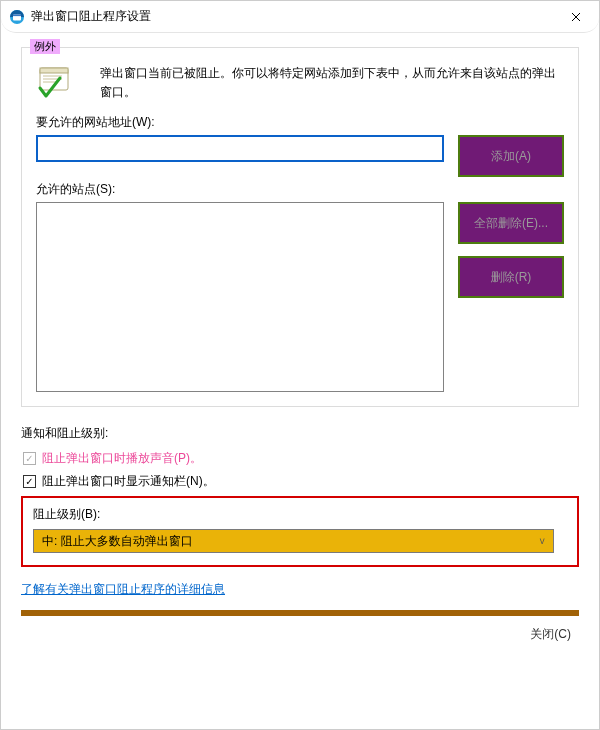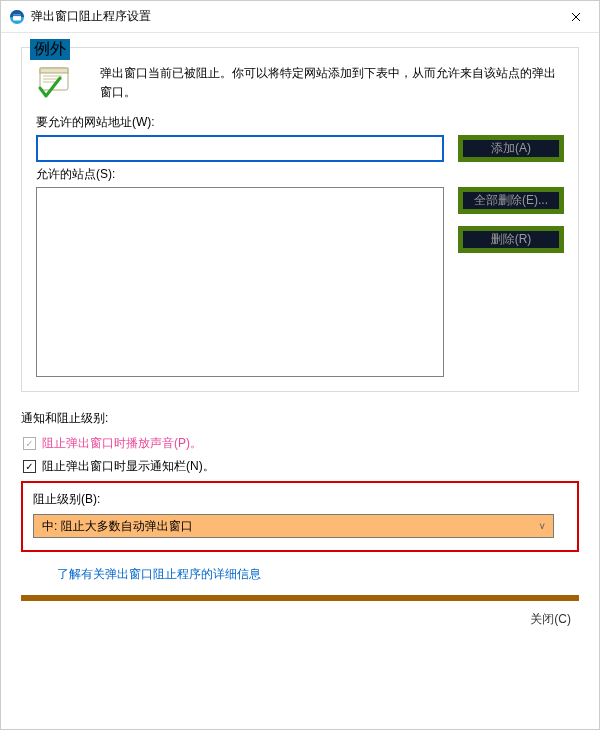--- a/index.html
+++ b/index.html
@@ -16,20 +16,21 @@
     width: 600px; height: 730px;
     border: 1px solid #ccc;
     display: flex; flex-direction: column;
     position: relative;
   }
   .titlebar {
     height: 32px;
     display: flex; align-items: center;
     padding: 0 0 0 8px;
     border-bottom: 1px solid #e5e5e5;
+    border-radius: 15px;
   }
   .titlebar .icon {
     width: 16px; height: 16px;
     margin-right: 6px;
     display: inline-block;
   }
   .titlebar .title { flex: 1; font-size: 12px; }
   .close-btn {
     width: 46px; height: 31px;
     display: flex; align-items: center; justify-content: center;
@@ -42,41 +43,41 @@
     display: flex; flex-direction: column;
   }
   .groupbox {
     border: 1px solid #dcdcdc;
     position: relative;
     padding: 16px 14px 14px 14px;
   }
   .group-label {
     position: absolute;
     top: -9px; left: 8px;
-    background: #0369a1;
+    background: #f0abfc;
     padding: 0 4px;
-    font-size: 16px;
+    font-size: 11px;
   }
   .intro-row { display: flex; align-items: flex-start; gap: 28px; margin-bottom: 12px; }
   .intro-icon { width: 36px; height: 36px; flex: none; }
   .intro-text { font-size: 12px; line-height: 1.6; }
   .field-label { margin: 6px 0 4px 0; }
   .row { display: flex; gap: 14px; align-items: stretch; }
   .text-input {
     flex: 1;
     height: 27px;
     border: 2px solid #0a61c9;
     padding: 2px 6px;
     font: inherit;
     outline: none;
   }
   .side-btn {
-    width: 106px; height: 27px;
-    border: 5px solid #4d7c0f;
-    background: #0f172a;
+    width: 106px; height: 42px;
+    border: 2px solid #4d7c0f;
+    background: #701a75;
     font: inherit;
     color: #6d6d6d;
     cursor: default;
     padding: 0;
   }
   .side-btn[disabled] { color: #9a9a9a; }
   .listbox {
     flex: 1;
     height: 190px;
     border: 1px solid #828282;
@@ -95,34 +96,34 @@
   .chk.disabled { border-color:#b0b0b0; color:#b0b0b0; }
   .highlight {
     border: 2px solid #d40000;
     padding: 8px 23px 12px 10px;
     margin-top: 0;
   }
   .combo {
     width: 100%;
     height: 24px;
     border: 1px solid #7a7a7a;
-    background: #fdba74;
+    background: #eab308;
     display: flex; align-items: center; justify-content: space-between;
     padding: 0 8px;
     font: inherit;
     margin-top: 6px;
     cursor: default;
   }
   .combo .chev { font-size: 10px; color:#555; }
   .link {
     color: #0066cc;
+    text-decoration: underline;
     margin-top: 14px;
     display: inline-block;
     cursor: default;
-    margin-left: 36px;
   }
   .bottom-bar {
     border-top: 6px solid #a16207;
     margin-top: 12px;
     height: 42px;
     display: flex; align-items: center; justify-content: flex-end;
     padding: 0 8px;
     position: relative;
   }
   .close-label { font-size: 12px; color:#333; }

